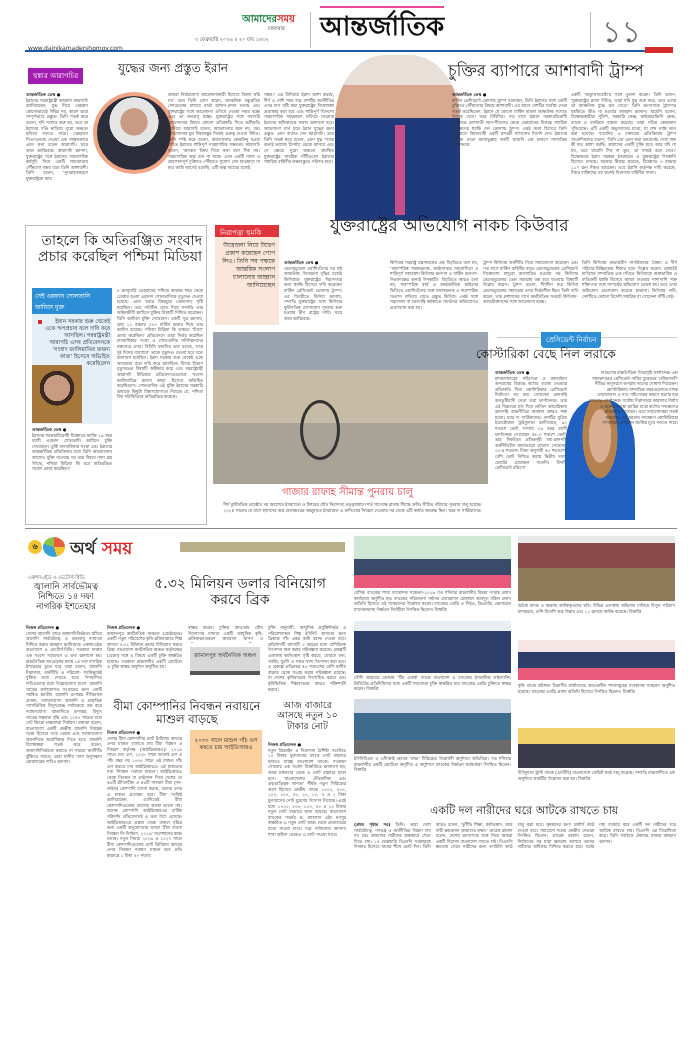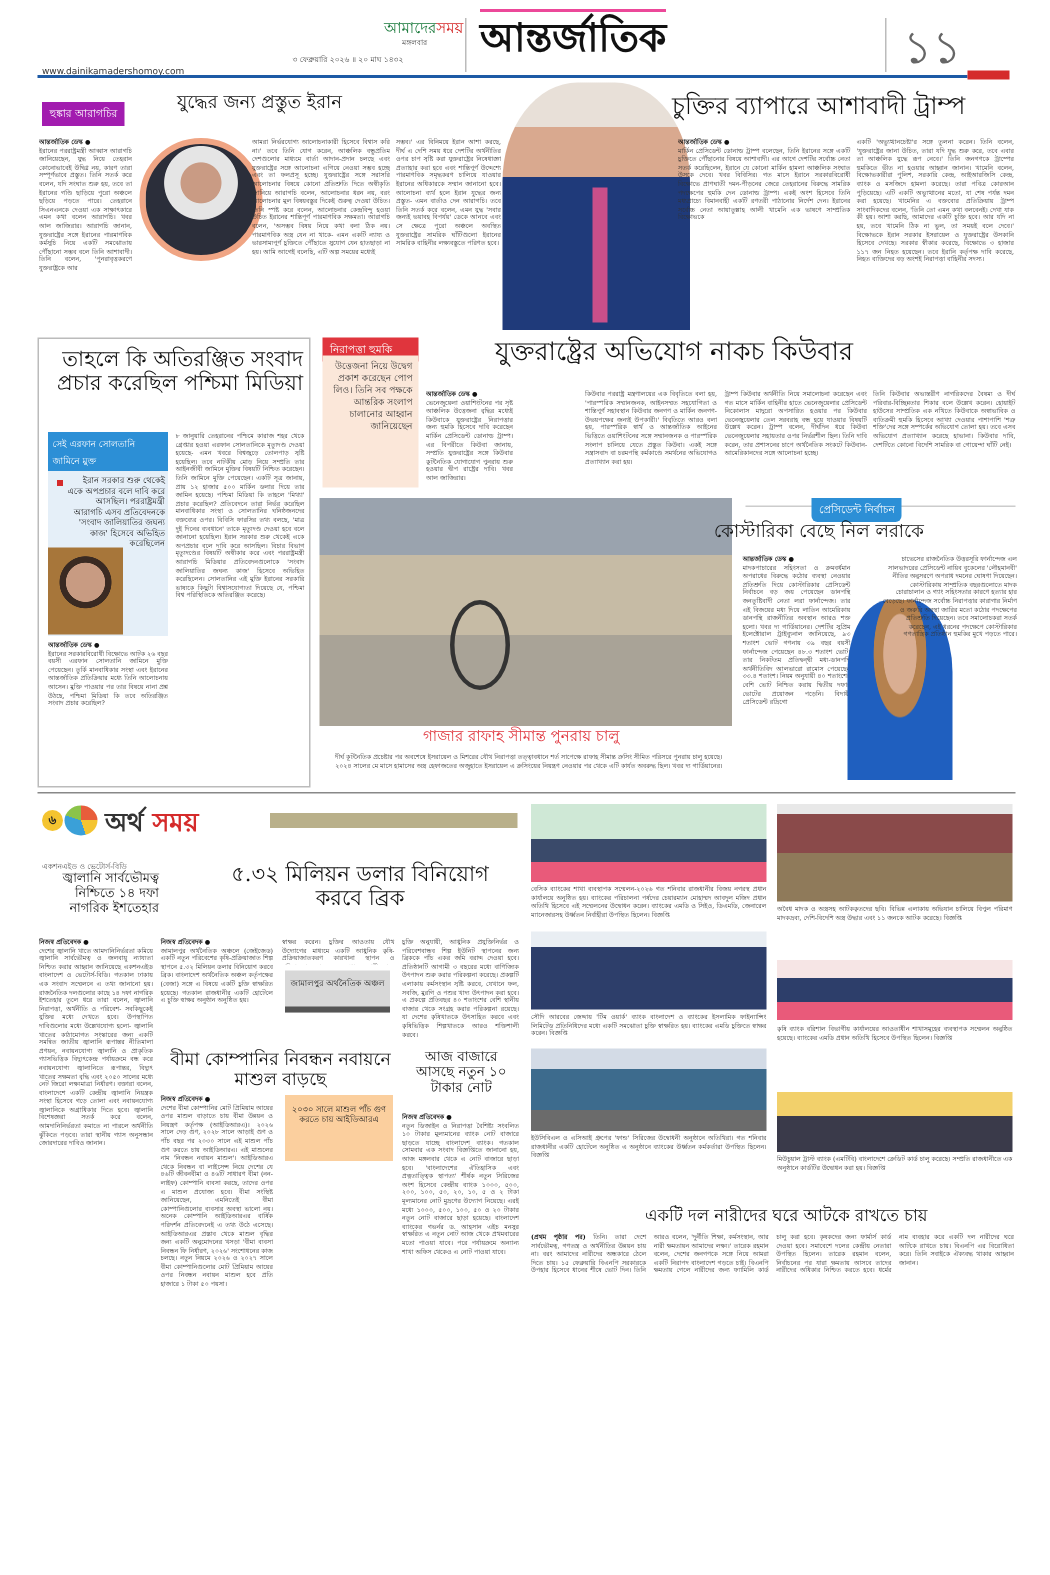--- a/index.html
+++ b/index.html
@@ -3,21 +3,21 @@
 <meta charset="utf-8">
 <style>
 *{box-sizing:border-box;margin:0;padding:0}
 body{width:700px;height:1050px;background:#fff;font-family:"DejaVu Sans",sans-serif;color:#222;overflow:hidden;position:relative}
 .abs{position:absolute}
 .txt{font-size:4.2px;line-height:5.6px;color:#333;text-align:justify;overflow:hidden;font-family:"DejaVu Serif",serif}
 .hl{font-family:"DejaVu Serif",serif;color:#111;font-weight:normal;line-height:1.15}
 .byline{font-weight:bold;font-size:4.2px;color:#111}
 
 #site-url{left:28px;top:44px;font-size:6px;color:#333}
-#logo{left:256px;top:11px;font-size:10px;font-weight:normal;color:#1a7a3c}
+#logo{left:242px;top:11px;font-size:10px;font-weight:bold;color:#1a7a3c}
 #logo span{color:#d52b2b}
 #day{left:268px;top:25px;font-size:5px;color:#444}
 #date{left:195px;top:36px;font-size:5px;color:#444}
 #vsep1{left:310px;top:12px;width:1px;height:36px;background:#bbb}
 #section-title{left:320px;top:6px;font-size:26px;font-weight:bold;color:#111;font-family:"DejaVu Sans",sans-serif;border-top:2px solid #ec4899;padding-top:0;line-height:36px}
 #vsep2{left:590px;top:12px;width:1px;height:36px;background:#bbb}
 #page-num{left:602px;top:8px;font-size:30px;color:#666;font-family:"DejaVu Sans",sans-serif}
 #rule-blue{left:25px;top:50px;width:620px;height:2px;background:#1d5aa5}
 #rule-red{left:645px;top:47px;width:28px;height:6px;background:#d52b2b}
 
@@ -59,21 +59,21 @@
 <div class="abs" style="left:32px;top:314px;width:80px;height:110px;background:#e5eff8"></div>
 <div class="abs" style="left:38px;top:320px;width:4px;height:4px;background:#d52b2b"></div>
 <div class="abs" style="left:44px;top:318px;width:66px;font-size:5.5px;line-height:7px;color:#222;text-align:right;font-family:'DejaVu Serif',serif">ইরান সরকার শুরু থেকেই একে অপপ্রচার বলে দাবি করে আসছিল। পররাষ্ট্রমন্ত্রী আরাগচি এসব প্রতিবেদনকে 'সংবাদ জালিয়াতির জঘন্য কাজ' হিসেবে অভিহিত করেছিলেন</div>
 <div class="abs photo" style="left:32px;top:365px;width:50px;height:58px;background:radial-gradient(circle at 50% 40%,#c89b82 0 30%,#3a2a22 31% 40%,#a7763a 41%)"></div>
 <div class="abs txt" style="left:32px;top:427px;width:80px;height:95px"><div class="byline">আন্তর্জাতিক ডেস্ক ●</div><span>ইরানের সরকারবিরোধী বিক্ষোভে আটক ২৬ বছর বয়সী এরফান সোলতানি জামিনে মুক্তি পেয়েছেন। তুর্কি মানবাধিকার সংস্থা এবং ইরানের আন্তর্জাতিক প্রতিক্রিয়ার মধ্যে তিনি আলোচনায় আসেন। মুক্তি পাওয়ার পর তার বিষয়ে নানা প্রশ্ন উঠছে, পশ্চিমা মিডিয়া কি তবে অতিরঞ্জিত সংবাদ প্রচার করেছিল?</span></div>
 <div class="abs txt" style="left:117px;top:288px;width:86px;height:234px">৮ জানুয়ারি তেহরানের পশ্চিমে কারাজ শহর থেকে গ্রেপ্তার হওয়া এরফান সোলতানিকে মৃত্যুদণ্ড দেওয়া হয়েছে- এমন খবরে বিশ্বজুড়ে তোলপাড় সৃষ্টি হয়েছিল। তবে নাটকীয় মোড় নিয়ে সম্প্রতি তার আইনজীবী জামিনে মুক্তির বিষয়টি নিশ্চিত করেছেন। তিনি জামিনে মুক্তি পেয়েছেন। একটি সূত্র জানায়, প্রায় ১২ হাজার ৫০০ মার্কিন ডলার দিয়ে তার জামিন হয়েছে। পশ্চিমা মিডিয়া কি তাহলে 'মিথ্যা' প্রচার করেছিল? প্রতিবেদনে তারা নির্ভর করেছিল মানবাধিকার সংস্থা ও সোলতানির ঘনিষ্ঠজনদের বক্তব্যের ওপর। বিবিসি ফারসির তথ্য বলছে, 'মাত্র দুই দিনের ব্যবধানে' তাকে মৃত্যুদণ্ড দেওয়া হবে বলে জানানো হয়েছিল। ইরান সরকার শুরু থেকেই একে অপপ্রচার বলে দাবি করে আসছিল। বিচার বিভাগ মৃত্যুদণ্ডের বিষয়টি অস্বীকার করে এবং পররাষ্ট্রমন্ত্রী আরাগচি মিডিয়ার প্রতিবেদনগুলোকে 'সংবাদ জালিয়াতির জঘন্য কাজ' হিসেবে অভিহিত করেছিলেন। সোলতানির এই মুক্তি ইরানের সরকারি ভাষ্যকে কিছুটা বিশ্বাসযোগ্যতা দিয়েছে যে, পশ্চিমা বিশ্ব পরিস্থিতিকে অতিরঞ্জিত করেছে।</div>
 
 <div class="abs tag" style="left:215px;top:225px;background:#e0353d;width:64px">নিরাপত্তা হুমকি</div>
 <div class="abs" style="left:215px;top:237px;width:64px;height:88px;background:#fbe7d9;font-size:6px;line-height:8px;text-align:right;padding:4px;font-family:'DejaVu Serif',serif;color:#333">উত্তেজনা নিয়ে উদ্বেগ প্রকাশ করেছেন পোপ লিও। তিনি সব পক্ষকে আন্তরিক সংলাপ চালানোর আহ্বান জানিয়েছেন</div>
 
-<div class="abs hl" style="left:330px;top:226px;font-size:17px">যুক্তরাষ্ট্রের অভিযোগ নাকচ কিউবার</div>
+<div class="abs hl" style="left:330px;top:216px;font-size:17px">যুক্তরাষ্ট্রের অভিযোগ নাকচ কিউবার</div>
 <div class="abs txt" style="left:284px;top:260px;width:58px;height:70px"><div class="byline">আন্তর্জাতিক ডেস্ক ●</div><span>ভেনেজুয়েলা ওয়াশিংটনের পর সৃষ্ট আঞ্চলিক উত্তেজনা বৃদ্ধির মধ্যেই কিউবাকে যুক্তরাষ্ট্রের নিরাপত্তার জন্য হুমকি হিসেবে দাবি করেছেন মার্কিন প্রেসিডেন্ট ডোনাল্ড ট্রাম্প। এর বিপরীতে কিউবা জানায়, সম্প্রতি যুক্তরাষ্ট্রের সঙ্গে কিউবার কূটনৈতিক যোগাযোগ পুনরায় শুরু হওয়ার দ্বীপ রাষ্ট্রের দাবি। খবর আল জাজিরার।</span></div>
 <div class="abs txt" style="left:390px;top:260px;width:88px;height:70px">কিউবার পররাষ্ট্র মন্ত্রণালয়ের এক বিবৃতিতে বলা হয়, 'পারস্পরিক সম্মানজনক, আইনসম্মত সহযোগিতা ও শান্তিপূর্ণ সহাবস্থান কিউবার জনগণ ও মার্কিন জনগণ- উভয়পক্ষের জন্যই উপকারী।' বিবৃতিতে আরও বলা হয়, পারস্পরিক স্বার্থ ও আন্তর্জাতিক আইনের ভিত্তিতে ওয়াশিংটনের সঙ্গে সম্মানজনক ও পারস্পরিক সংলাপ চালিয়ে যেতে প্রস্তুত কিউবা। একই সঙ্গে সন্ত্রাসবাদ বা চরমপন্থি কর্মকাণ্ডে সমর্থনের অভিযোগও প্রত্যাখ্যান করা হয়।</div>
 <div class="abs txt" style="left:483px;top:260px;width:95px;height:70px">ট্রাম্প কিউবার অর্থনীতি নিয়ে সমালোচনা করেছেন এবং গত মাসে মার্কিন বাহিনীর হাতে ভেনেজুয়েলার প্রেসিডেন্ট নিকোলাস মাদুরো অপসারিত হওয়ার পর কিউবার ভেনেজুয়েলার তেল সরবরাহ বন্ধ হয়ে যাওয়ার বিষয়টি উল্লেখ করেন। ট্রাম্প বলেন, দীর্ঘদিন ধরে কিউবা ভেনেজুয়েলার সহায়তার ওপর নির্ভরশীল ছিল। তিনি দাবি করেন, তার প্রশাসনের চাপে অর্থনৈতিক সংকটে কিউবান-আমেরিকানদের সঙ্গে আলোচনা হচ্ছে।</div>
 <div class="abs txt" style="left:582px;top:260px;width:95px;height:70px">তিনি কিউবার অভ্যন্তরীণ নাগরিকদের বৈষম্য ও দীর্ঘ পরিবার-বিচ্ছিন্নতার শিকার বলে উল্লেখ করেন। হোয়াইট হাউসের সাম্প্রতিক এক নথিতে কিউবাকে অস্বাভাবিক ও ব্যতিক্রমী হুমকি হিসেবে আখ্যা দেওয়ার পাশাপাশি 'শত্রু শক্তি'দের সঙ্গে সম্পর্কের অভিযোগ তোলা হয়। তবে এসব অভিযোগ প্রত্যাখ্যান করেছে হাভানা। কিউবার দাবি, দেশটিতে কোনো বিদেশি সামরিক বা গোয়েন্দা ঘাঁটি নেই।</div>
 
 <div class="abs photo" style="left:213px;top:332px;width:275px;height:152px;background:linear-gradient(180deg,#9aa3ae 0 25%,#c6bba5 25% 60%,#a9a397 60%)"></div>
 <div class="abs" style="left:300px;top:400px;width:40px;height:60px;border:3px solid #333;border-radius:50%"></div>
 <div class="abs hl" style="left:282px;top:486px;font-size:10px;color:#e0353d">গাজার রাফাহ সীমান্ত পুনরায় চালু</div>
 <div class="abs txt" style="left:220px;top:502px;width:265px;height:22px;text-align:center">দীর্ঘ কূটনৈতিক প্রচেষ্টার পর অবশেষে ইসরায়েল ও মিশরের যৌথ নিরাপত্তা তত্ত্বাবধানে শর্ত সাপেক্ষে রাফাহ সীমান্ত ক্রসিং সীমিত পরিসরে পুনরায় চালু হয়েছে। ২০২৪ সালের মে মাসে হামাসের অস্ত্র হেফাজতের অজুহাতে ইসরায়েল এ ক্রসিংয়ের নিয়ন্ত্রণ নেওয়ার পর থেকে এটি কার্যত অবরুদ্ধ ছিল। খবর দ্য গার্ডিয়ানের।</div>
 
@@ -85,21 +85,21 @@
 <div class="abs txt" style="left:588px;top:370px;width:90px;height:150px;text-align:right">চাভেসের রাজনৈতিক উত্তরসূরি ফার্নান্দেজ এল সালভাদরের প্রেসিডেন্ট নায়িব বুকেলের 'লৌহমানবী' নীতির অনুসরণে অপরাধ দমনের ঘোষণা দিয়েছেন। কোস্টারিকায় সাম্প্রতিক বছরগুলোতে মাদক চোরাচালান ও গ্যাং সহিংসতার কারণে হত্যার হার বেড়েছে। ফার্নান্দেজ সর্বোচ্চ নিরাপত্তার কারাগার নির্মাণ ও জরুরি অবস্থা জারির মতো কঠোর পদক্ষেপের প্রতিশ্রুতি দিয়েছেন। তবে সমালোচকরা সতর্ক করেছেন, এই ধরনের পদক্ষেপে কোস্টারিকার গণতান্ত্রিক প্রতিষ্ঠান হুমকির মুখে পড়তে পারে।</div>
 
 <div class="abs hr" style="left:25px;top:528px;width:652px"></div>
 
 <div class="abs" style="left:28px;top:540px;width:14px;height:14px;border-radius:50%;background:#f4c430;font-size:8px;text-align:center;line-height:14px;font-weight:bold">৬</div>
 <div class="abs" style="left:43px;top:537px;width:22px;height:20px;border-radius:50%;background:conic-gradient(#e85d3b 0 25%,#f4c430 25% 45%,#3aa0d8 45% 80%,#8bc34a 80%)"></div>
 <div class="abs" style="left:70px;top:535px;font-size:17px;font-weight:bold;color:#333;font-family:'DejaVu Sans',sans-serif"><span>অর্থ</span> <span style="color:#d52b2b">সময়</span></div>
 <div class="abs" style="left:180px;top:542px;width:165px;height:10px;background:#b9b08a"></div>
 
 <div class="abs" style="left:28px;top:574px;font-size:5px;color:#555">একশনএইড ও ভেটোর্স-বিডি</div>
-<div class="abs hl" style="left:26px;top:582px;width:80px;font-size:8.5px;text-align:right">জ্বালানি সার্বভৌমত্ব নিশ্চিতে ১৪ দফা নাগরিক ইশতেহার</div>
+<div class="abs hl" style="left:26px;top:582px;width:80px;font-size:8.5px;text-align:center">জ্বালানি সার্বভৌমত্ব নিশ্চিতে ১৪ দফা নাগরিক ইশতেহার</div>
 <div class="abs txt" style="left:26px;top:625px;width:76px;height:420px"><div class="byline">নিজস্ব প্রতিবেদক ●</div><span>দেশের জ্বালানি খাতে আমদানিনির্ভরতা কমিয়ে জ্বালানি সার্বভৌমত্ব ও জলবায়ু ন্যায্যতা নিশ্চিত করার আহ্বান জানিয়েছে একশনএইড বাংলাদেশ ও ভেটোর্স-বিডি। গতকাল ঢাকায় এক সংবাদ সম্মেলনে এ তথ্য জানানো হয়। রাজনৈতিক দলগুলোর কাছে ১৪ দফা নাগরিক ইশতেহার তুলে ধরে তারা বলেন, জ্বালানি নিরাপত্তা, অর্থনীতি ও পরিবেশ- সবকিছুকেই যুক্তির মধ্যে দেখতে হবে। উপস্থাপিত দাবিগুলোর মধ্যে উল্লেখযোগ্য হলো- জ্বালানি খাতের কাঠামোগত সংস্কারের জন্য একটি সমন্বিত জাতীয় জ্বালানি রূপান্তর নীতিমালা প্রণয়ন, নবায়নযোগ্য জ্বালানি ও প্রাকৃতিক গ্যাসভিত্তিক বিদ্যুৎকেন্দ্র পর্যায়ক্রমে বন্ধ করে নবায়নযোগ্য জ্বালানিতে রূপান্তর, বিদ্যুৎ খাতের সক্ষমতা বৃদ্ধি এবং ২০৫০ সালের মধ্যে নেট জিরো লক্ষ্যমাত্রা নির্ধারণ। বক্তারা বলেন, বাংলাদেশে একটি কেন্দ্রীয় জ্বালানি নিয়ন্ত্রক সংস্থা হিসেবে গড়ে তোলা এবং নবায়নযোগ্য জ্বালানিকে অগ্রাধিকার দিতে হবে। জ্বালানি বিশেষজ্ঞরা সতর্ক করে বলেন, আমদানিনির্ভরতা কমাতে না পারলে অর্থনীতি ঝুঁকিতে পড়বে। তারা স্থানীয় গ্যাস অনুসন্ধান জোরদারের দাবিও জানান।</span></div>
 
 <div class="abs hl" style="left:140px;top:575px;width:200px;font-size:14px;text-align:center">৫.৩২ মিলিয়ন ডলার বিনিয়োগ করবে ব্রিক</div>
 <div class="abs txt" style="left:107px;top:625px;width:75px;height:72px"><div class="byline">নিজস্ব প্রতিবেদক ●</div><span>জামালপুর অর্থনৈতিক অঞ্চলে (জেইজেড) একটি নতুন পরিবেশের কৃষি-প্রক্রিয়াজাত শিল্প স্থাপনে ৫.৩২ মিলিয়ন ডলার বিনিয়োগ করবে ব্রিক। বাংলাদেশ অর্থনৈতিক অঞ্চল কর্তৃপক্ষের (বেজা) সঙ্গে এ বিষয়ে একটি চুক্তি স্বাক্ষরিত হয়েছে। গতকাল রাজধানীর একটি হোটেলে এ চুক্তি স্বাক্ষর অনুষ্ঠান অনুষ্ঠিত হয়।</span></div>
 <div class="abs txt" style="left:188px;top:625px;width:75px;height:18px">স্বাক্ষর করেন। চুক্তির আওতায় যৌথ উদ্যোগের মাধ্যমে একটি আধুনিক কৃষি-প্রক্রিয়াজাতকরণ কারখানা স্থাপন ও পরিচালনা করা হবে। যেখানে স্থানীয়ভাবে উৎপাদিত কৃষিপণ্যের বাজার উন্নয়নে কাজ করা হবে। এ উদ্যোগের মাধ্যমে দেশের কৃষিভিত্তিক শিল্পখাতকে আরও শক্তিশালী করা এবং আন্তর্জাতিক ও রপ্তানি উন্নয়ন বাজারে কেন্দ্র নিতে উৎপাদন সক্ষমতার পরিকল্পনা নেওয়া হয়েছে।</div>
 <div class="abs" style="left:190px;top:647px;width:70px;height:28px;background:#d8d8d8;border-bottom:4px solid #555;font-size:5.5px;text-align:center;padding-top:5px;font-family:'DejaVu Serif',serif">জামালপুর অর্থনৈতিক অঞ্চল</div>
 <div class="abs txt" style="left:188px;top:678px;width:75px;height:20px"></div>
 <div class="abs txt" style="left:268px;top:625px;width:78px;height:72px">চুক্তি অনুযায়ী, আধুনিক প্রযুক্তিনির্ভর ও পরিবেশবান্ধব শিল্প ইউনিট স্থাপনের জন্য ব্রিককে পাঁচ একর জমি বরাদ্দ দেওয়া হবে। প্রতিষ্ঠানটি আগামী ৩ বছরের মধ্যে বাণিজ্যিক উৎপাদন শুরু করার পরিকল্পনা করেছে। প্রকল্পটি এলাকায় কর্মসংস্থান সৃষ্টি করবে, যেখানে ফল, সবজি, মুরগি ও পশুর খাদ্য উৎপাদন করা হবে। এ প্রকল্পে প্রতিবছর ৪০ শতাংশের বেশি স্থানীয় বাজার থেকে সংগ্রহ করার পরিকল্পনা রয়েছে। যা দেশের কৃষিখাতকে উৎসাহিত করবে এবং কৃষিভিত্তিক শিল্পখাতকে আরও শক্তিশালী করবে।</div>
 
 <div class="abs hl" style="left:112px;top:700px;width:150px;font-size:11.5px;text-align:center">বীমা কোম্পানির নিবন্ধন নবায়নে মাশুল বাড়ছে</div>

